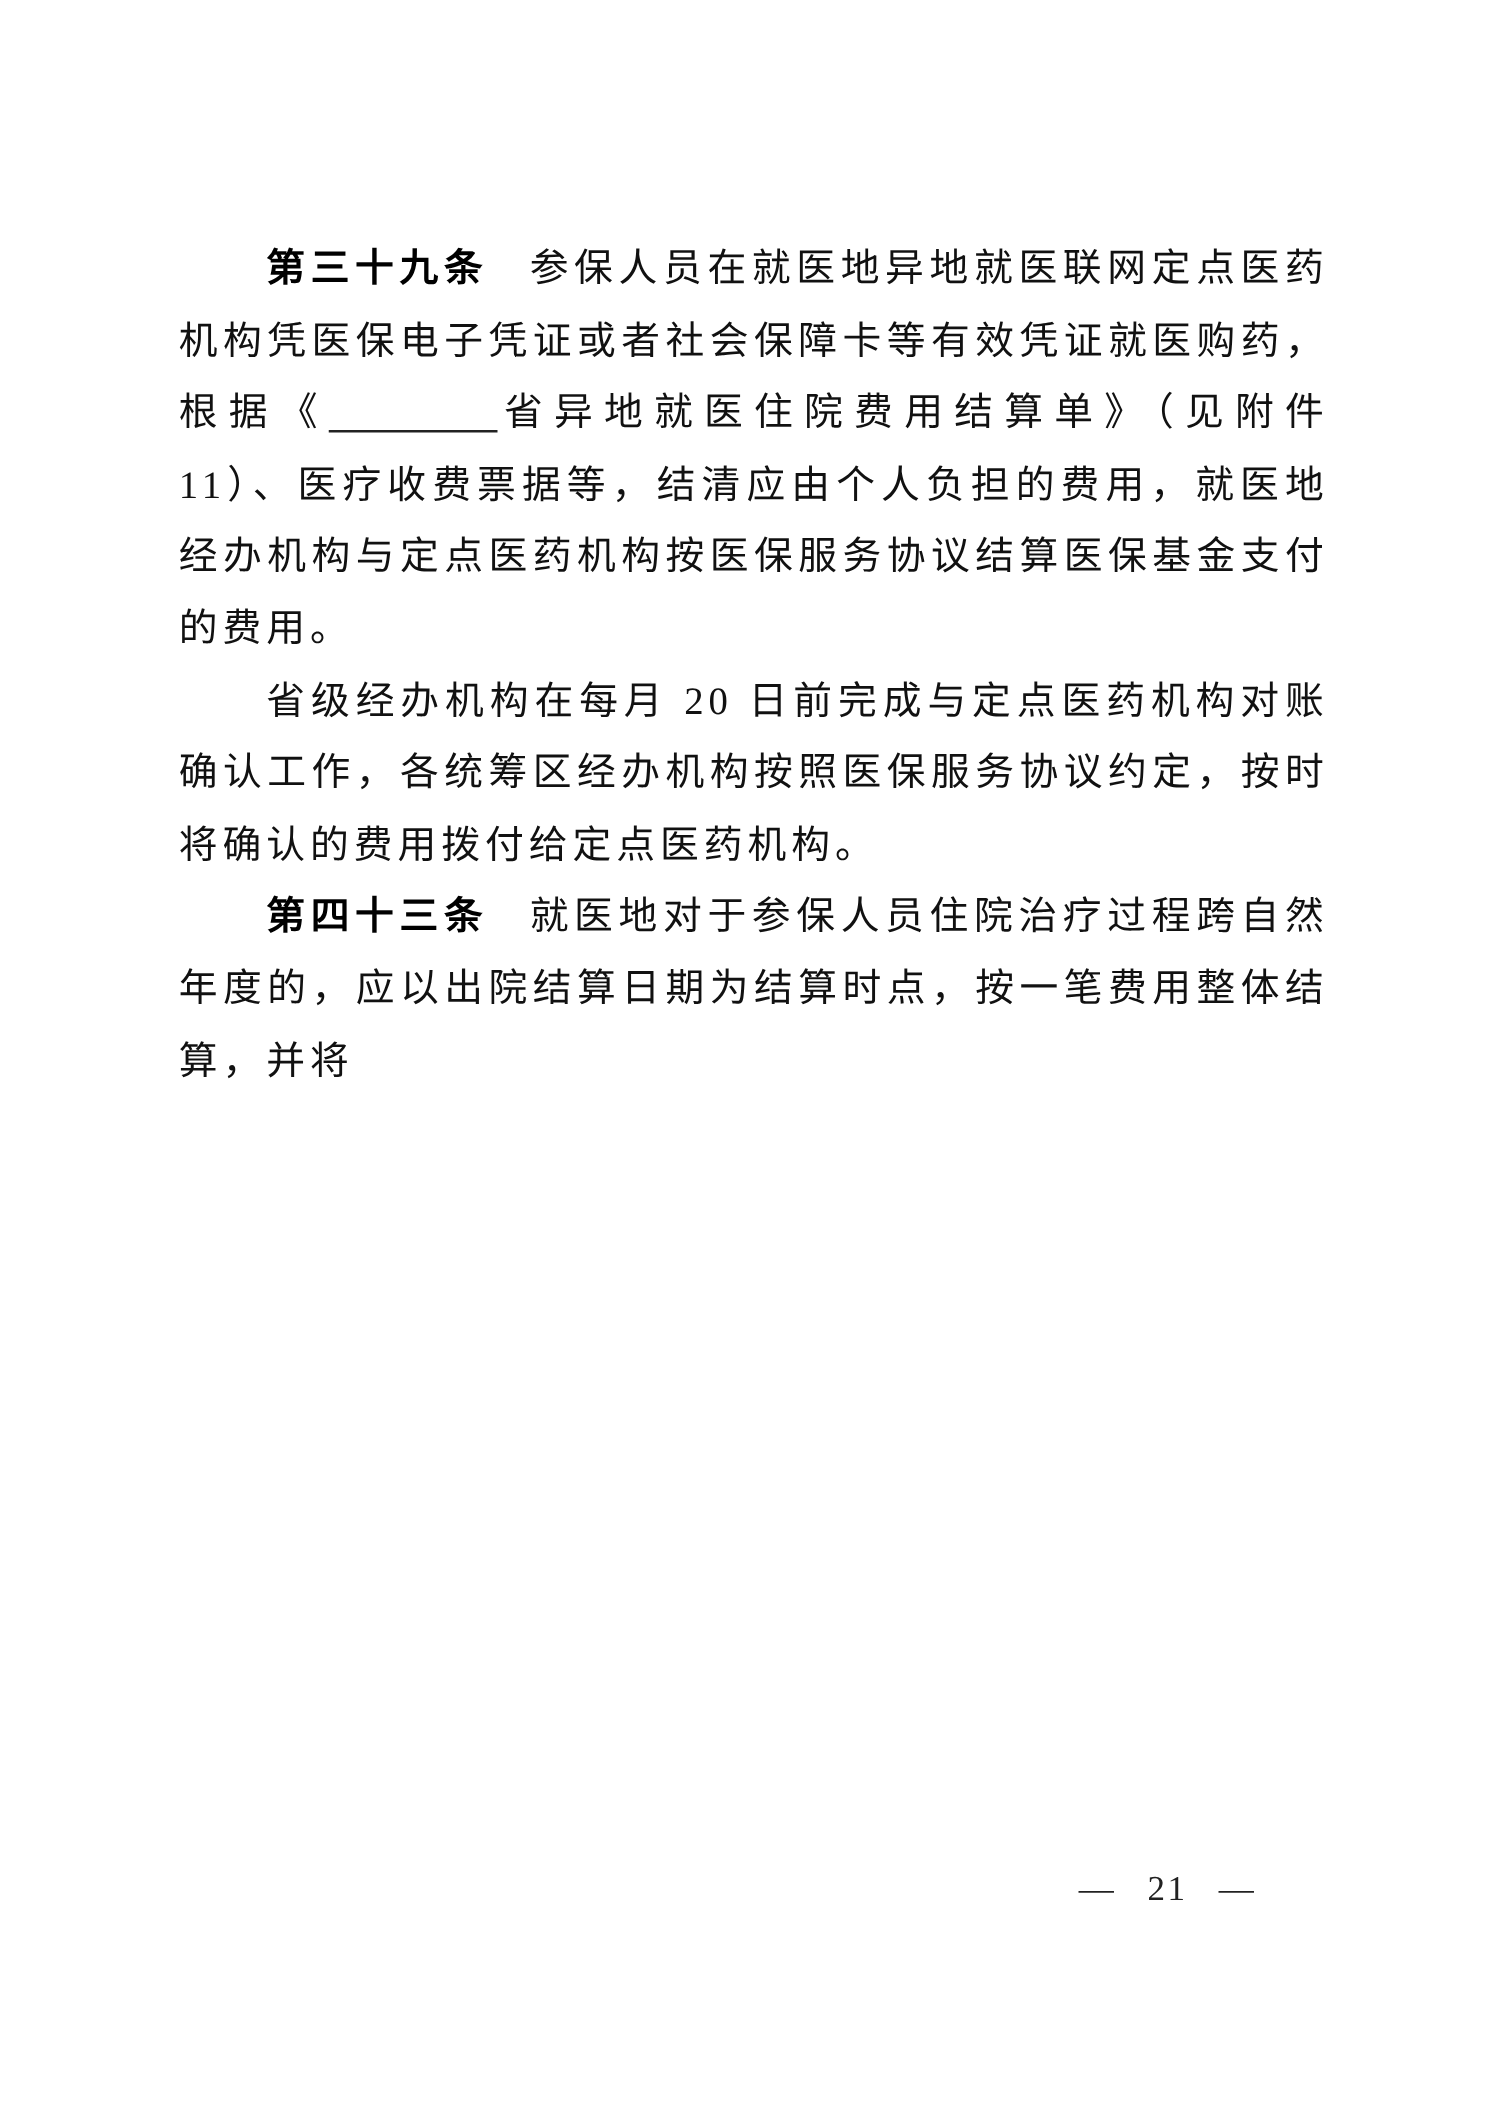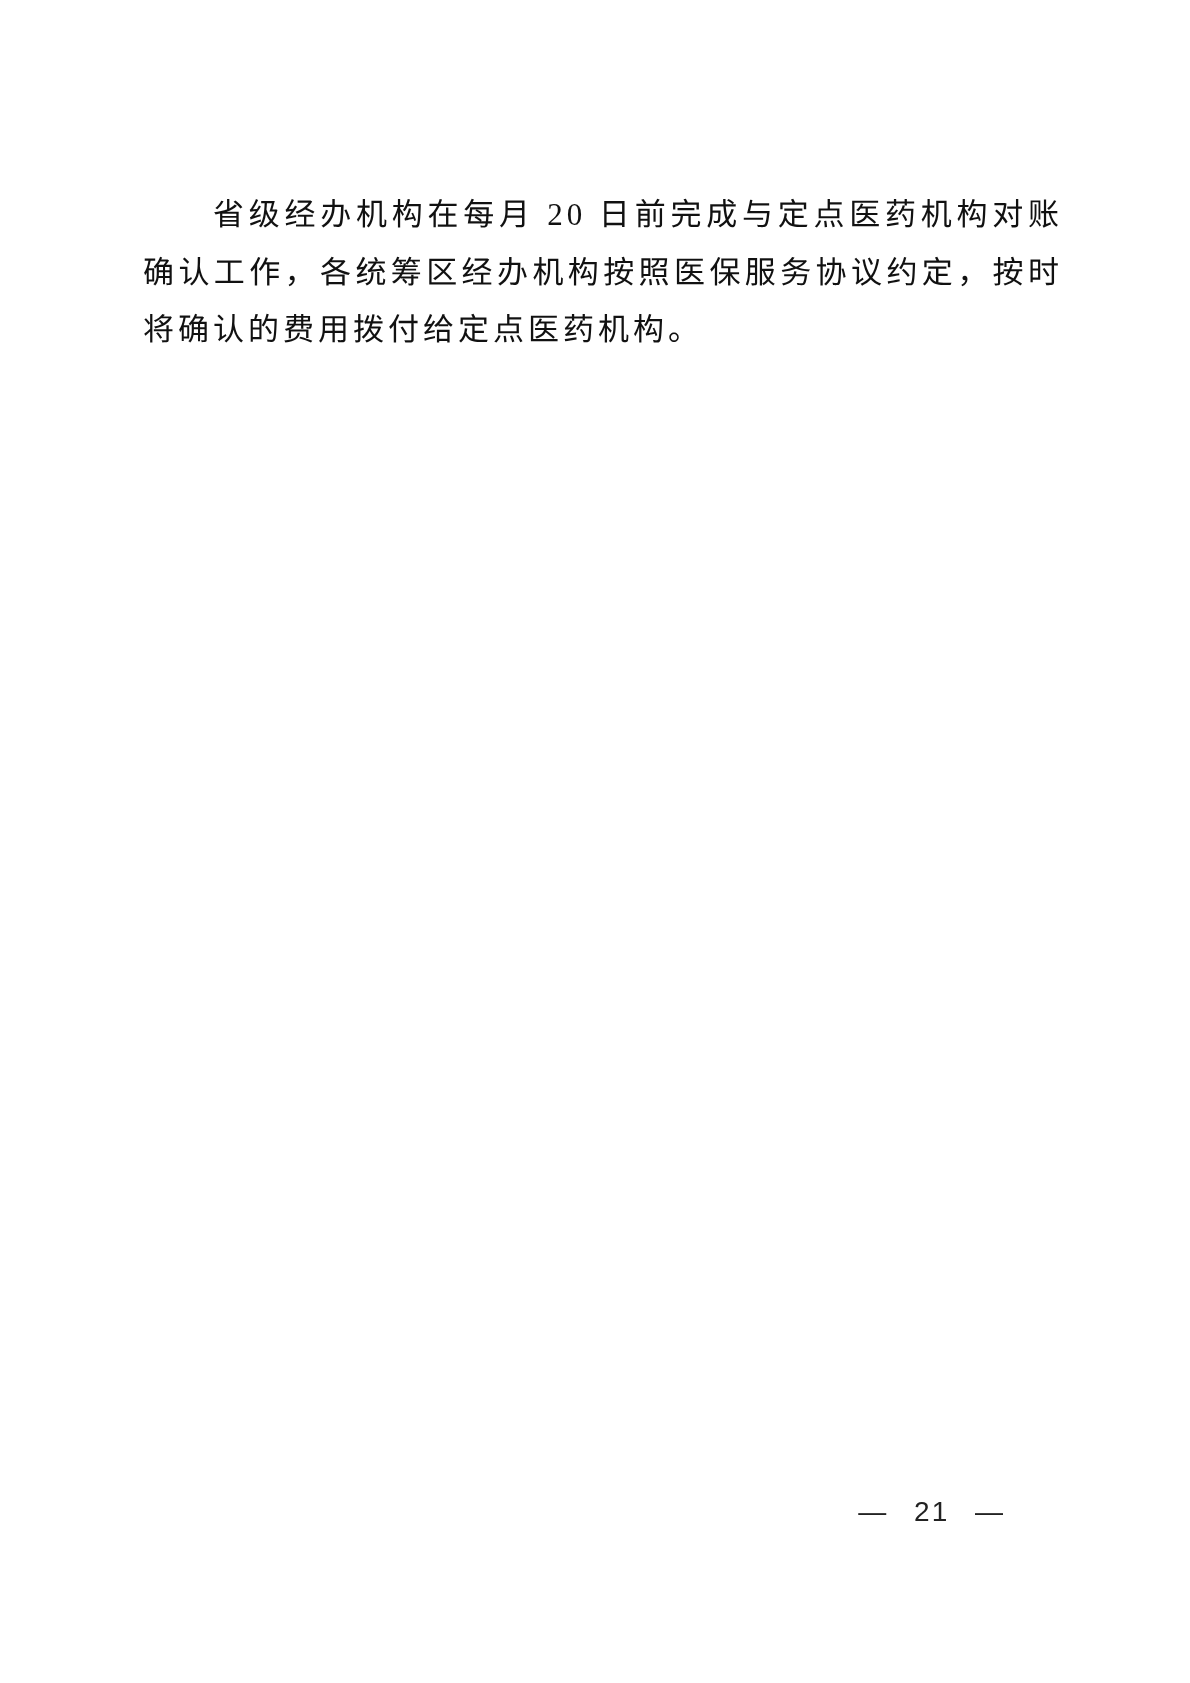--- a/index.html
+++ b/index.html
@@ -37,36 +37,38 @@
   .blank {
     display: inline-block;
     border-bottom: 2px solid #222222;
     height: 28px;
     vertical-align: -6px; 
   }
   .footer {
     position: absolute;
     top: 1496px;
     right: 185px;
-    font-family: Liberation Sans, sans-serif;
+    font-family: Liberation Serif, serif;
     font-size: 28px;
     letter-spacing: 2px;
     word-spacing: 16px;
     color: #222222;
     white-space: nowrap;
   }
 </style>
 </head>
 <body>
 
 <div class="page">
   <main class="content">
+  <p class="para"><b class="term">第三十九条</b><span class="ptext">参保人员在就医地异地就医联网定点医药机构凭医保电子凭证或者社会保障卡等有效凭证就医购药，根据《<span class="blank" style="width: 135px;"></span>省异地就医住院费用结算单》（见附件 11）、医疗收费票据等，结清应由个人负担的费用，就医地经办机构与定点医药机构按医保服务协议结算医保基金支付的费用。</span></p>
 
 
 
 
   <p class="para"><span class="ptext">省级经办机构在每月 20 日前完成与定点医药机构对账确认工作，各统筹区经办机构按照医保服务协议约定，按时将确认的费用拨付给定点医药机构。</span></p>
 
+  <p class="para"><b class="term">第四十三条</b><span class="ptext">就医地对于参保人员住院治疗过程跨自然年度的，应以出院结算日期为结算时点，按一笔费用整体结算，并将</span></p>
 </main>
   <div class="footer">
     <span>— 21 —</span>
   </div>
 </div>
 
 </body></html>

